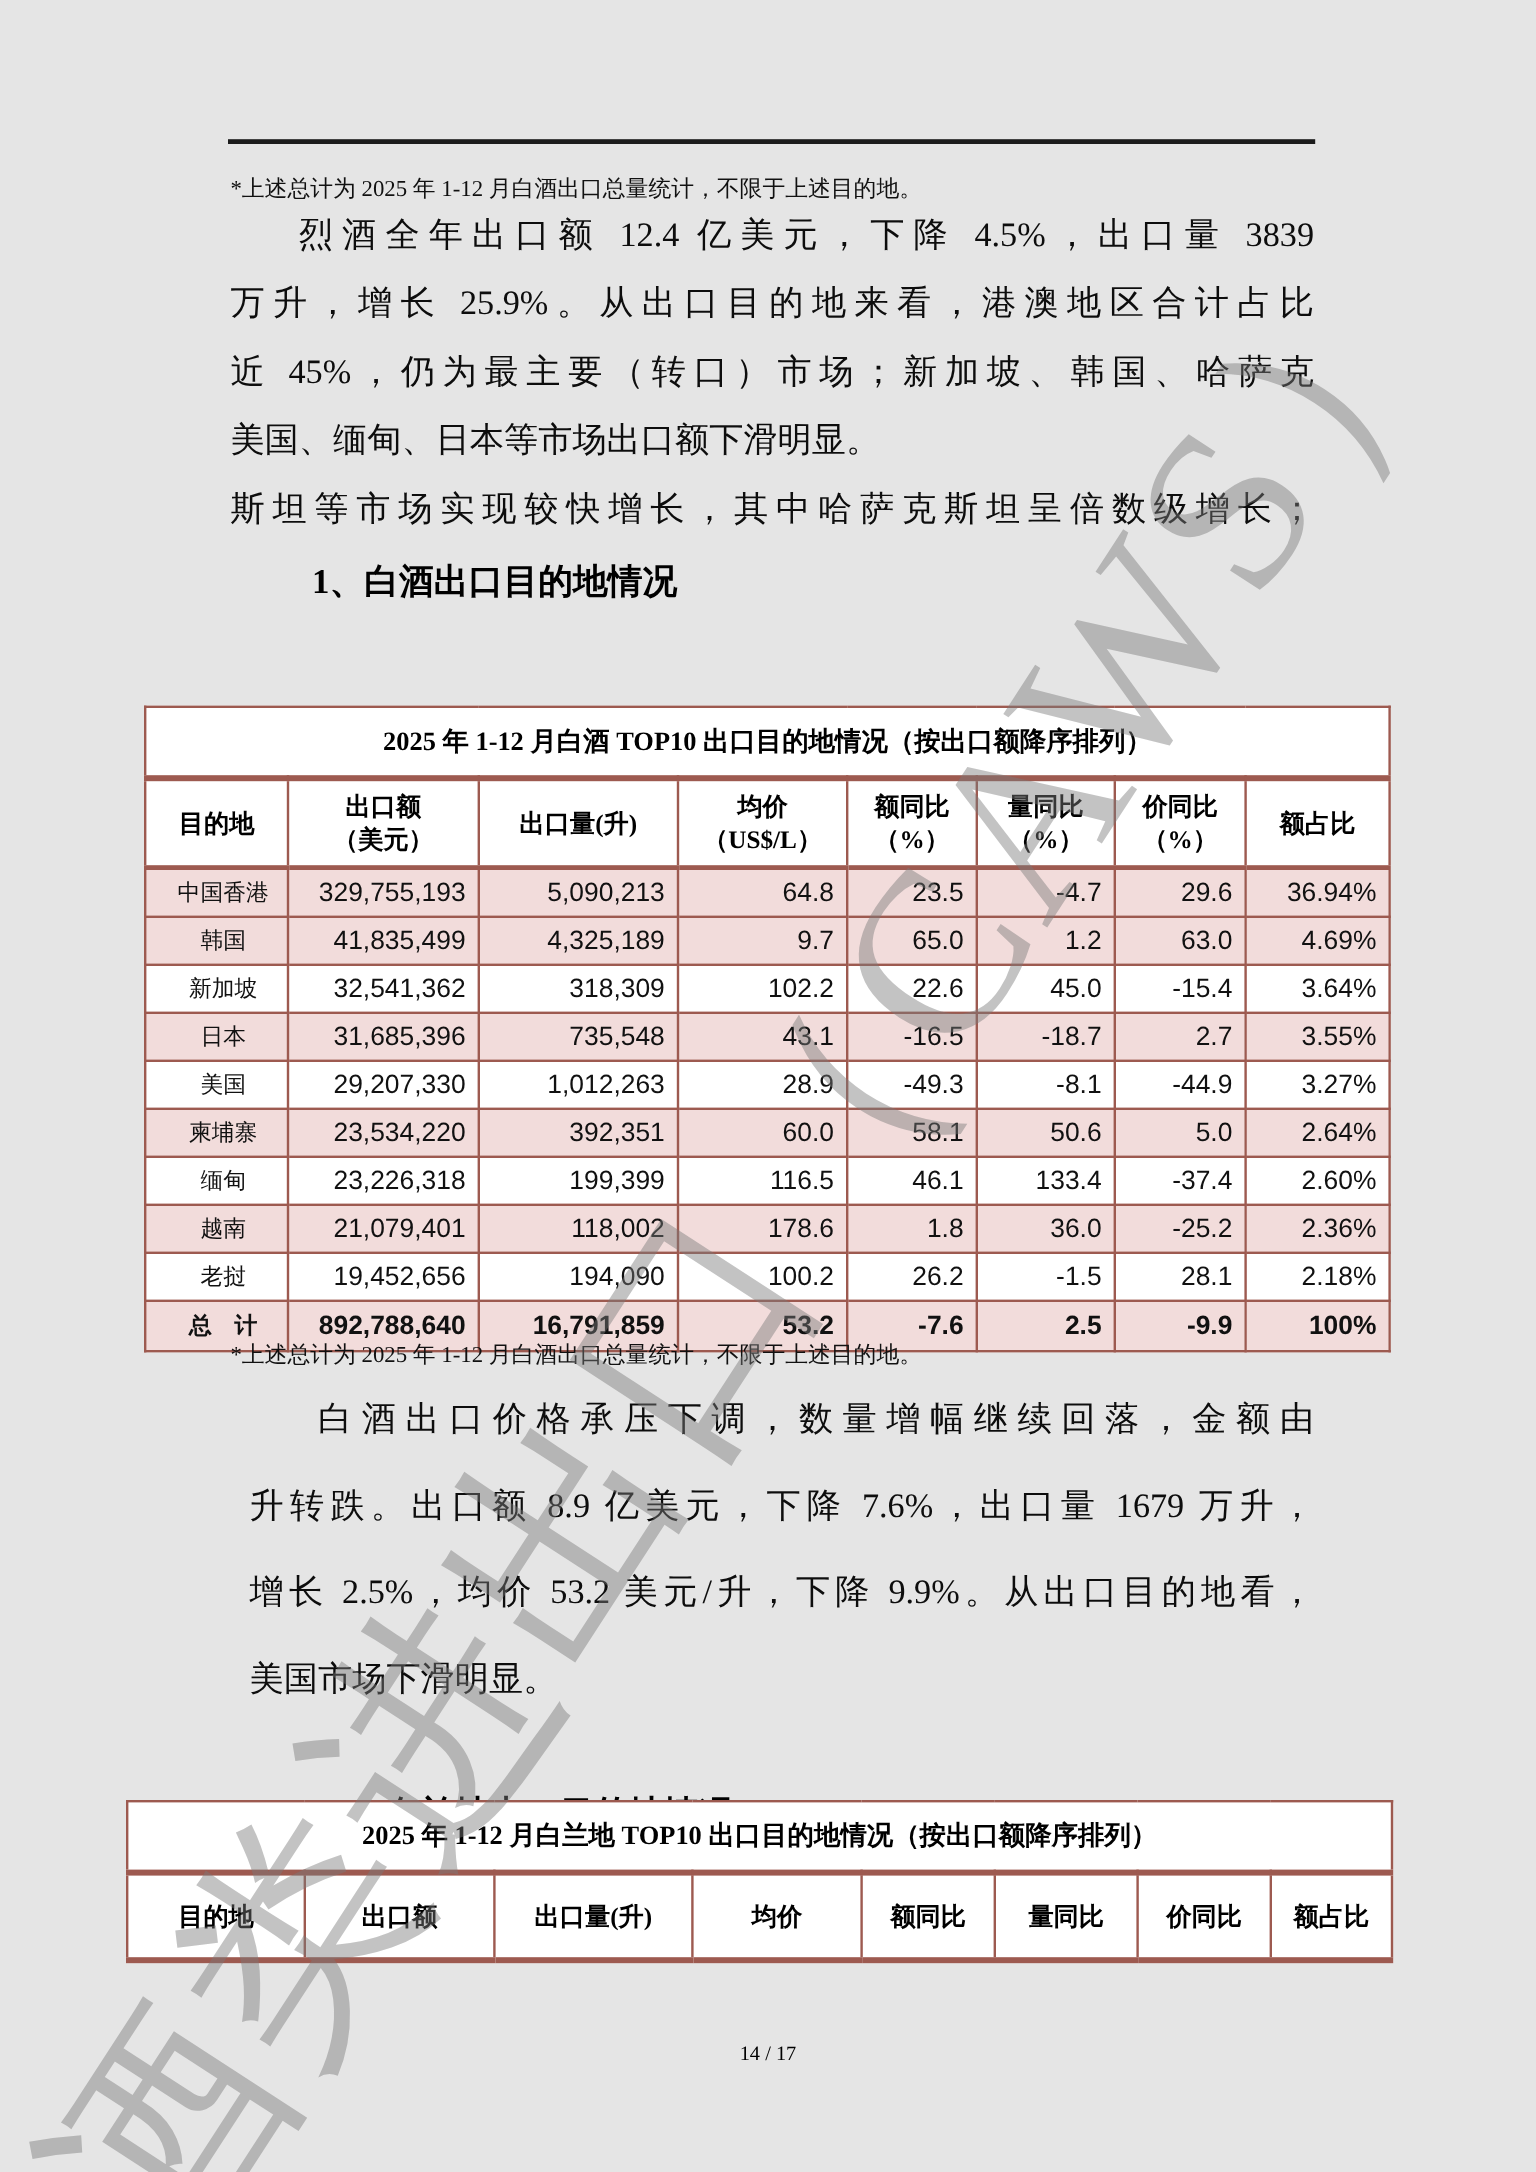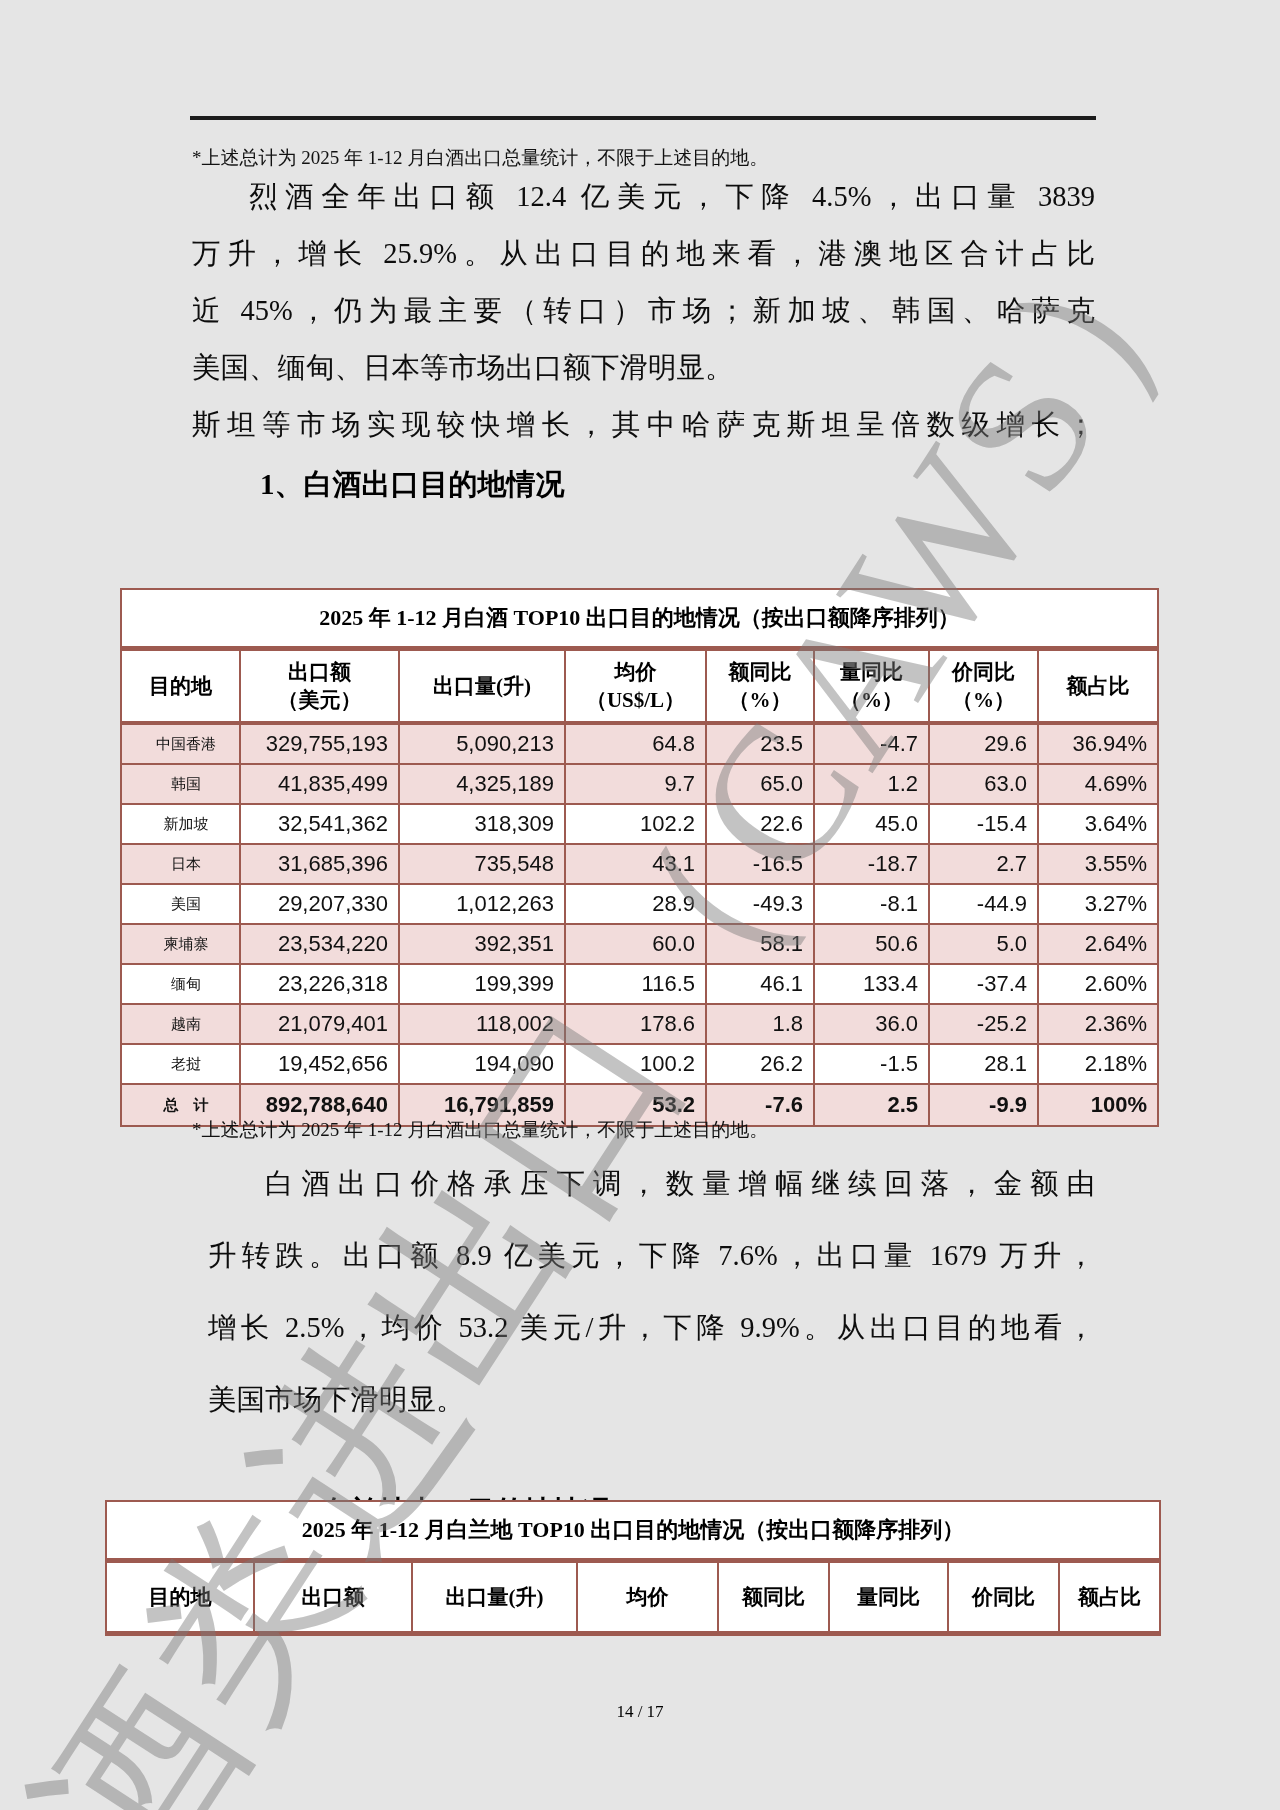--- a/index.html
+++ b/index.html
@@ -31,21 +31,21 @@
   .rtab tr.title-row td{
     border-bottom:5px solid #9d5a50;height:54px;text-align:center;
     font-weight:bold;font-size:22px;color:#000;
   }
   .rtab tr.head-row td{
     border-bottom:4px solid #9d5a50;height:68px;text-align:center;vertical-align:middle;
     font-weight:bold;font-size:21px;line-height:1.35;white-space:pre-line;color:#000;background:#fff;
   }
   .t2 tr.head-row td{height:66px;border-bottom:5px solid #9d5a50;}
   .rtab td.dest{
-    height:36px;text-align:center;font-size:15px;
+    height:36px;text-align:center;font-size:19px;
     font-family:Liberation Mono, monospace;
     padding-left:12px;
   }
   .rtab td.num{
     height:36px;text-align:right;padding-right:10px;font-size:22px;
     font-family:"Liberation Sans","DejaVu Sans",sans-serif;
   }
   .rtab tr.alt td{background:#f2dcdb;}
   .rtab tr.total td{font-weight:bold;height:38px;}
   .page-num{

